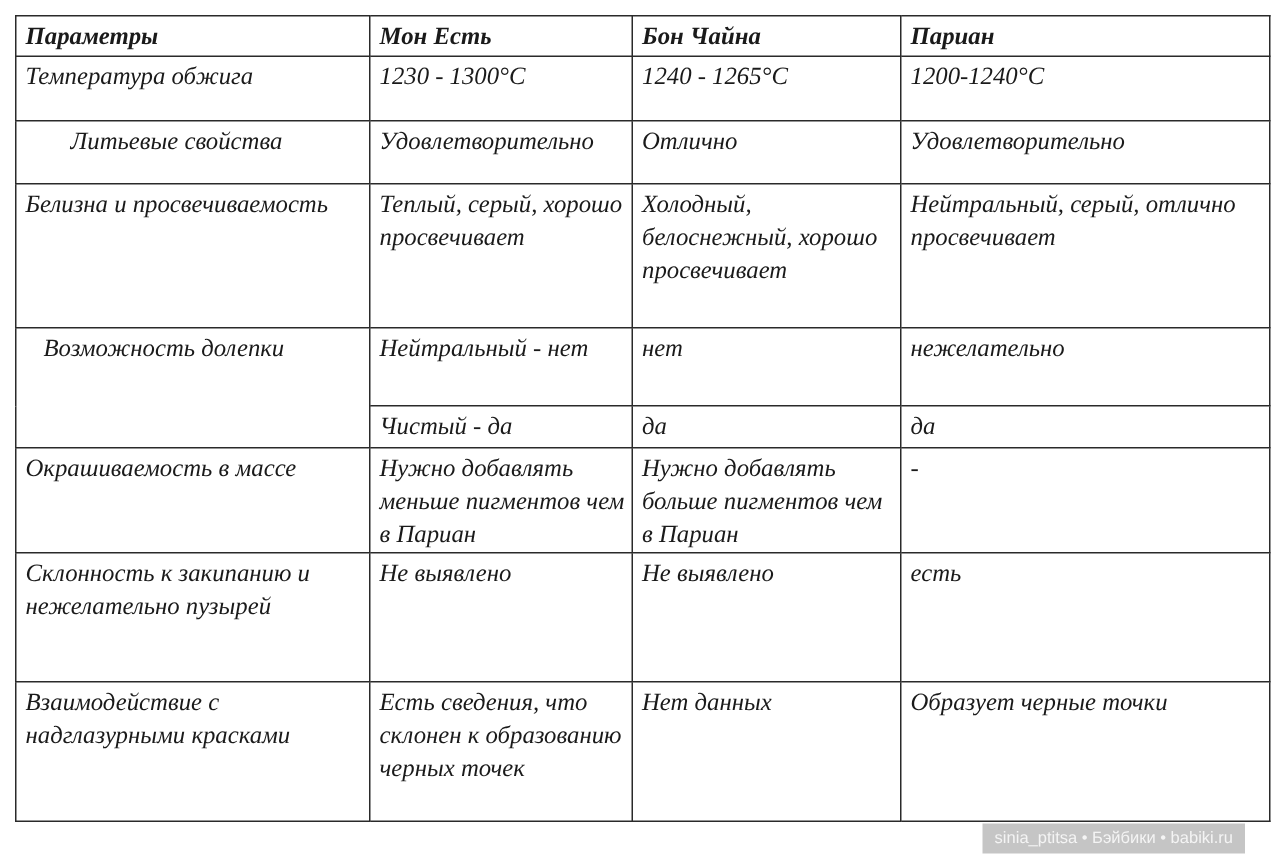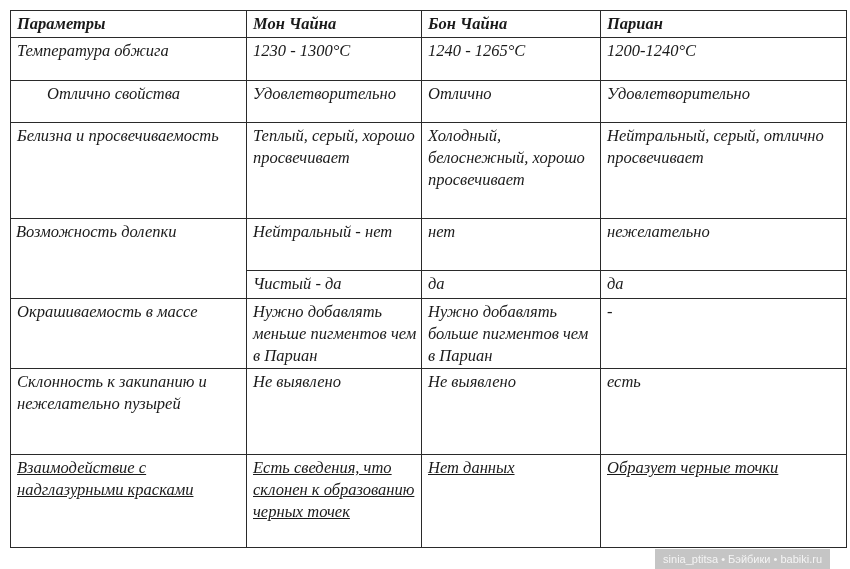--- a/index.html
+++ b/index.html
@@ -7,58 +7,58 @@
          font-family: "Liberation Serif", "DejaVu Serif", serif; color: #1a1a1a; }
   table.cmp { position: absolute; left: 10px; top: 10px; border-collapse: collapse;
               table-layout: fixed; width: 836px; }
   table.cmp td, table.cmp th { border: 1.4px solid #2a2a2a; vertical-align: top;
               padding: 2px 4px 0 6px; font-size: 16.5px; line-height: 22px;
               font-style: italic; font-weight: normal; text-align: left; overflow: hidden; }
   table.cmp th { font-weight: bold; height: 24px; }
   th.param-h { padding-left: 28px; margin-top: 44px; }
   td.param { padding-left: 28px; }
   td.param.indent-more { padding-left: 36px; }
-  td.param.noindent { padding-left: 5px; }
+  td.param.noindent { padding-left: 18px; }
   td.upright { font-style: normal; }
   col.c1 { width: 236px; } col.c2 { width: 175px; }
   col.c3 { width: 179px; } col.c4 { width: 246px; }
   .r-head th { height: 24px; }
   .r1 td { height: 40px; } .r2 td { height: 39px; }
   .r3 td { height: 93px; margin-top: 44px; } .r4a td { height: 49px; }
   .r4b td { height: 25px; } .r5 td { height: 67px; }
-  .r6 td { height: 83px; } .r7 td { height: 90px; text-decoration: underline; }
+  .r6 td { height: 83px; } .r7 td { height: 90px; }
   .watermark { position: absolute; right: 20px; bottom: 0; height: 20px; padding: 0 8px;
                background: rgba(150,150,150,0.55); color: #f4f4f4;
                font-family: "Liberation Sans", sans-serif; font-size: 11px; line-height: 20px; }
 </style>
 </head>
 <body>
 
 <table class="cmp">
   <colgroup>
       <col class="c1">
       <col class="c2">
       <col class="c3">
       <col class="c4">
     </colgroup>
   <tbody>
       <tr class="r-head">
     <th class="param-h">Параметры</th>
-    <th>Мон Чайна</th>
+    <th>Мон Есть</th>
     <th>Бон Чайна</th>
     <th>Париан</th>
   </tr>
   <tr class="r1">
     <td class="param">Температура обжига</td>
     <td class="upright">1230 - 1300°C</td>
     <td class="upright">1240 - 1265°C</td>
     <td class="upright">1200-1240°C</td>
   </tr>
   <tr class="r2">
-    <td class="param indent-more">Отлично свойства</td>
+    <td class="param indent-more">Литьевые свойства</td>
     <td>Удовлетворительно</td>
     <td>Отлично</td>
     <td>Удовлетворительно</td>
   </tr>
   <tr class="r3">
     <td class="param">Белизна и просвечиваемость</td>
     <td>Теплый, серый, хорошо просвечивает</td>
     <td>Холодный, белоснежный, хорошо просвечивает</td>
     <td>Нейтральный, серый, отлично просвечивает</td>
   </tr>

